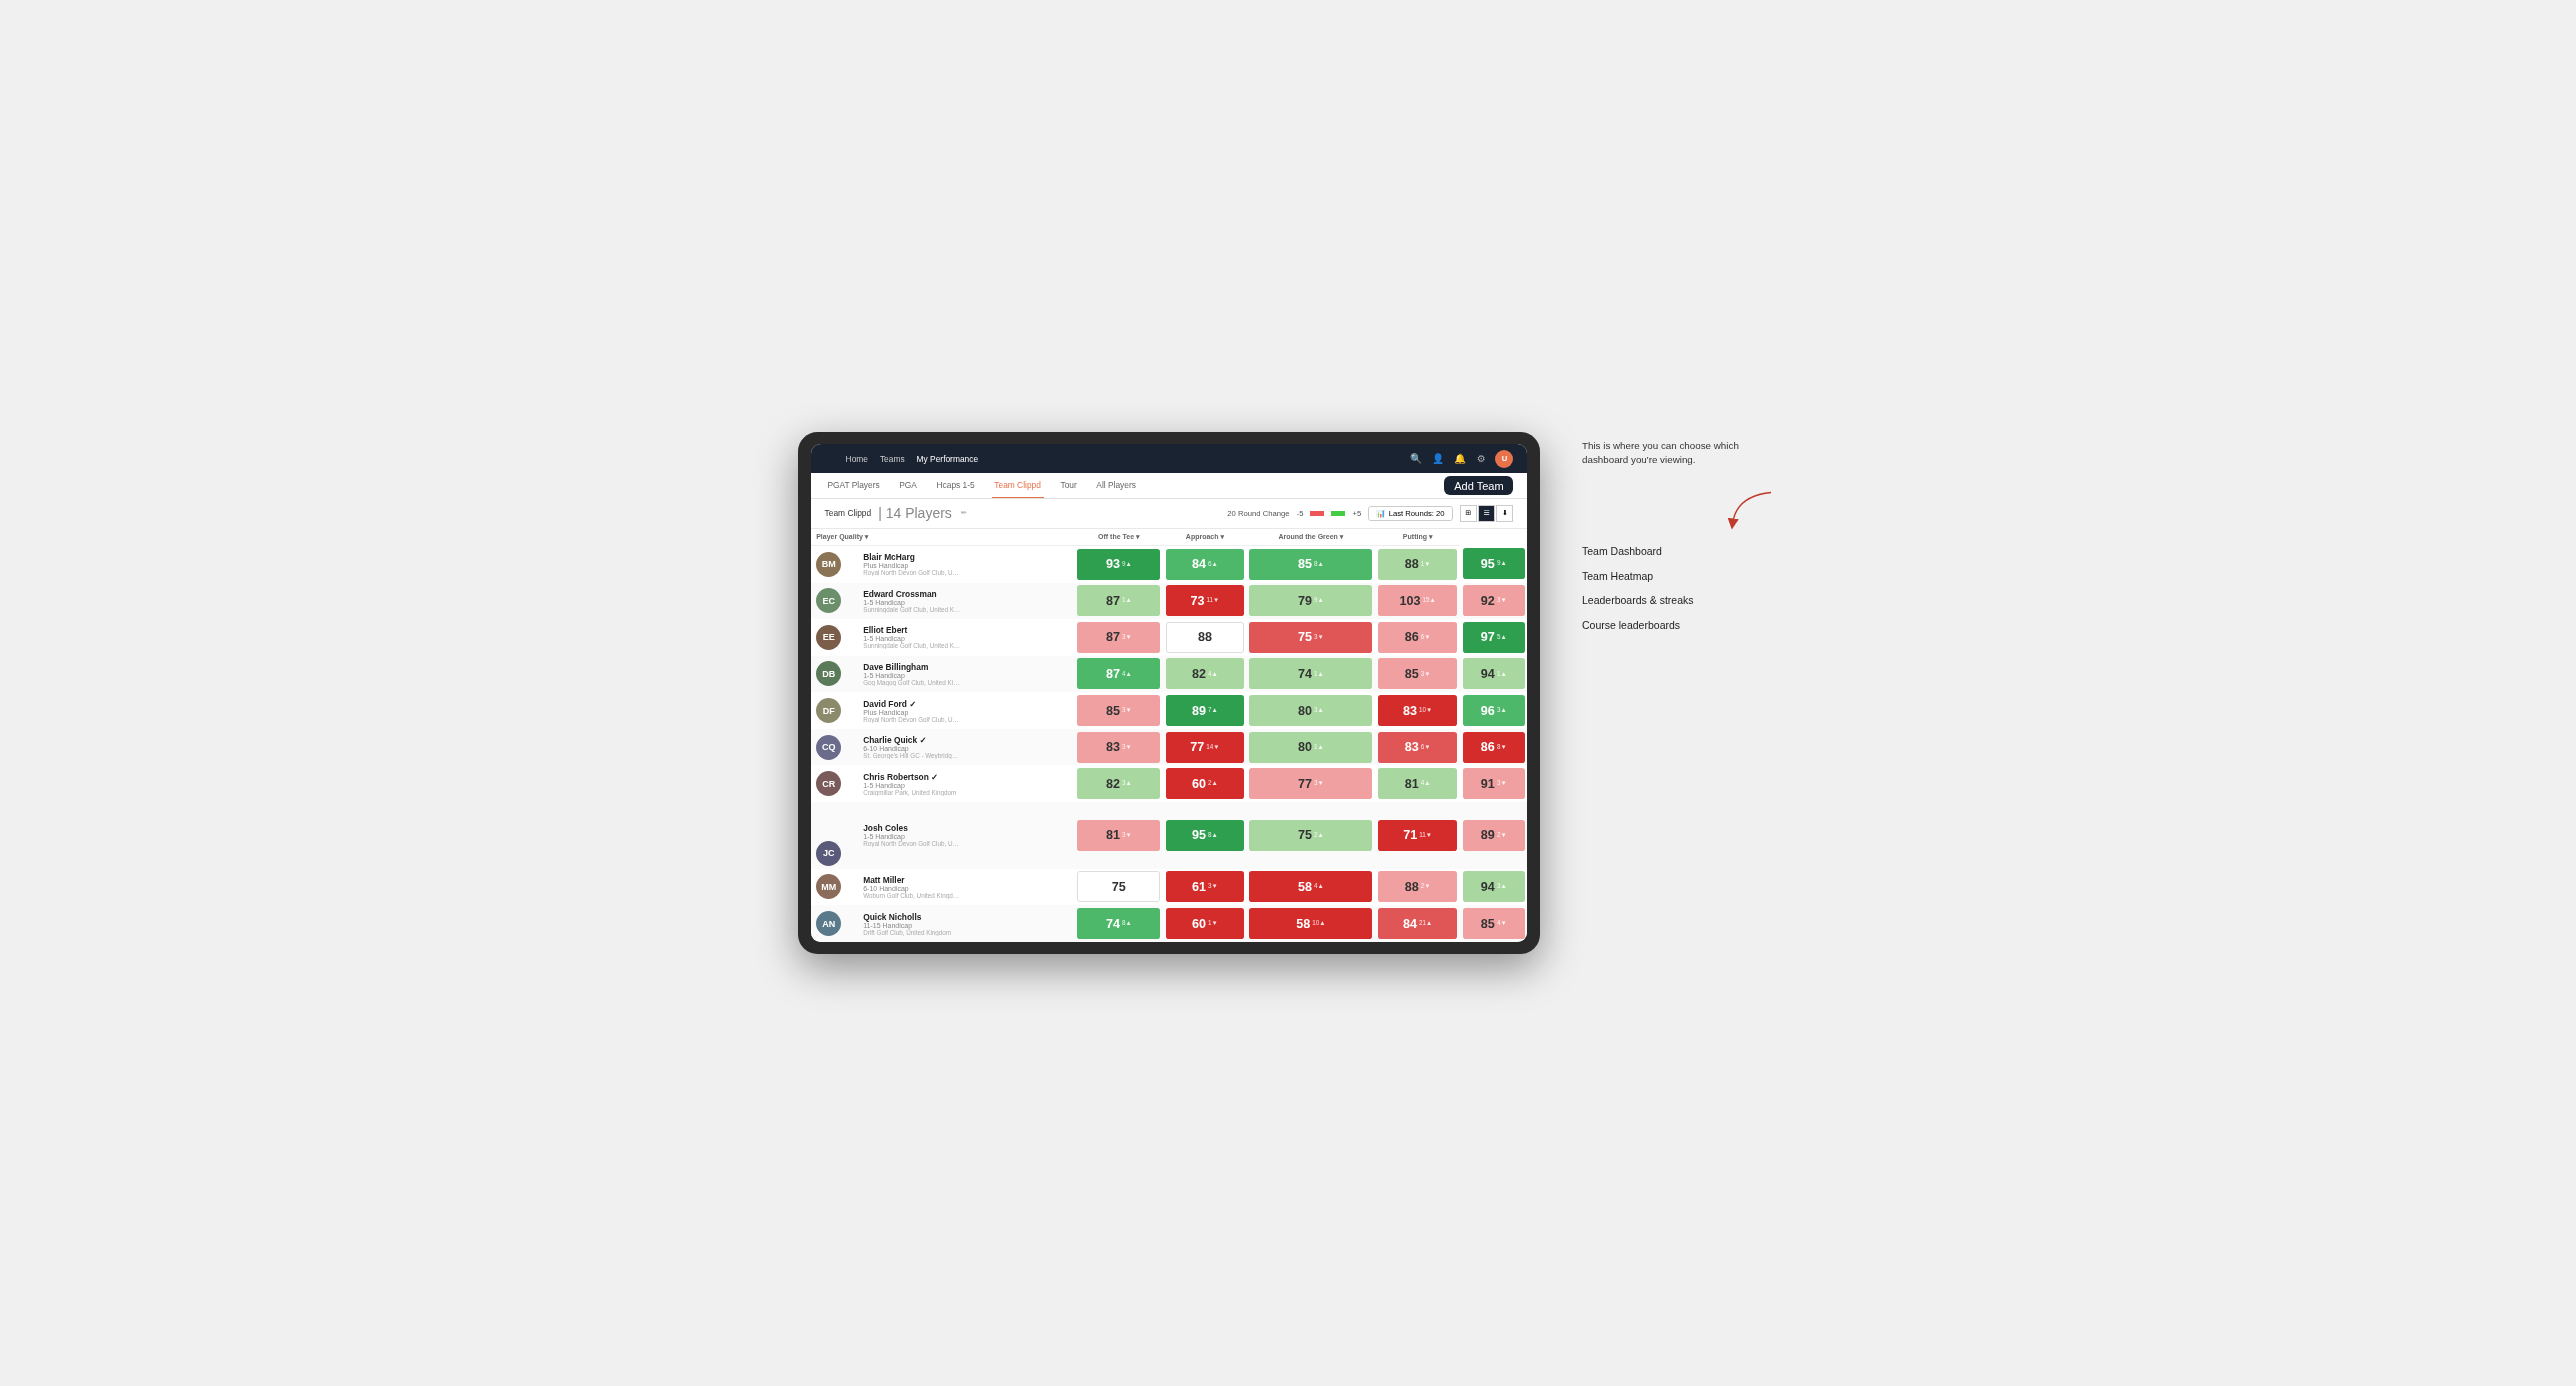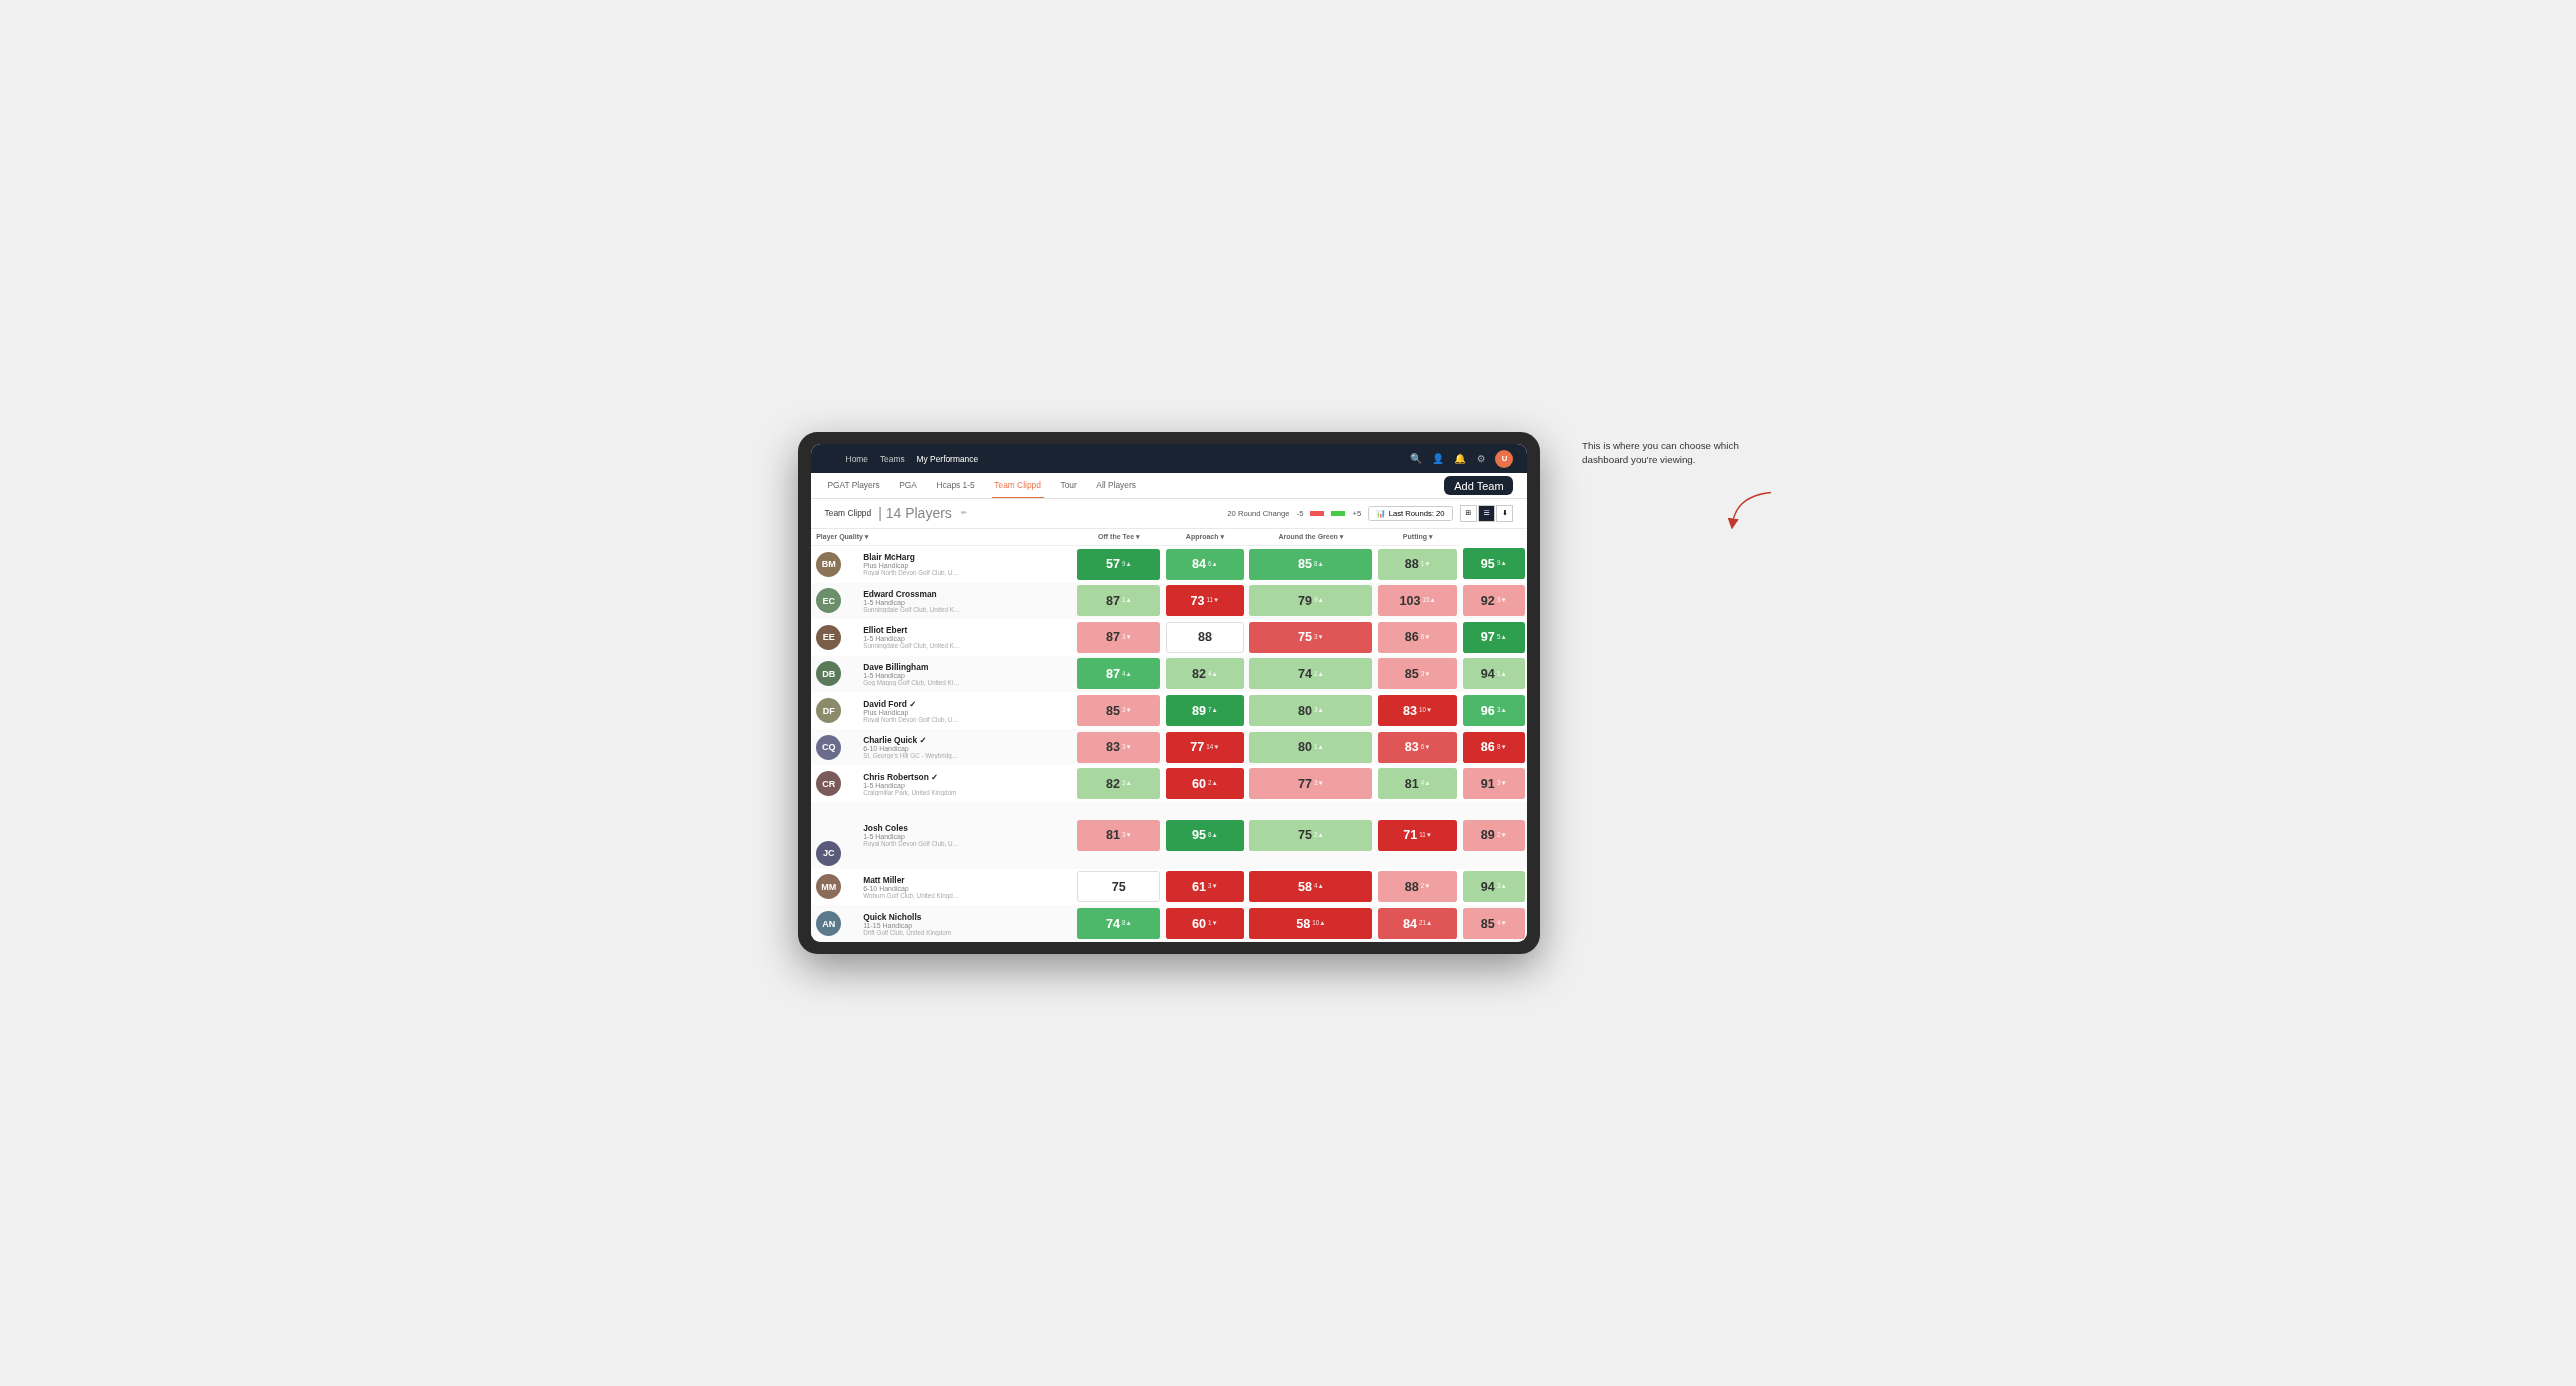--- a/index.html
+++ b/index.html
@@ -422,21 +422,21 @@
                     <div class="player-avatar" style="background: rgb(139, 115, 85); color: rgb(255, 255, 255);">BM</div>
                     <div class="player-details">
                       <div class="player-name">Blair McHarg</div>
                       <div class="player-handicap">Plus Handicap</div>
                       <div class="player-club">Royal North Devon Golf Club, United Kingdom</div>
                     </div>
                   </div>
                 </td>
                 <td class="score-cell">
                   <div class="score-box" style="background: rgb(46, 158, 79); border: none;">
-                    <span class="score-main" style="color: rgb(255, 255, 255);">57</span>
+                    <span class="score-main" style="color: rgb(255, 255, 255);">93</span>
                     <span class="score-change" style="color: rgba(255, 255, 255, 0.85);">9▲</span>
                   </div>
                 </td>
                 <td class="score-cell">
                   <div class="score-box" style="background: rgb(77, 184, 106); border: none;">
                     <span class="score-main" style="color: rgb(255, 255, 255);">84</span>
                     <span class="score-change" style="color: rgba(255, 255, 255, 0.85);">6▲</span>
                   </div>
                 </td>
                 <td class="score-cell">
@@ -846,16 +846,22 @@
     <div class="annotation-arrow">
       <svg class="arrow-svg" viewBox="0 0 80 60" fill="none" xmlns="http://www.w3.org/2000/svg">
         <path d="M 70 5 Q 20 10 15 50" stroke="#c0392b" stroke-width="2" fill="none" marker-end="url(#ah)"></path>
         <defs>
           <marker id="ah" markerWidth="8" markerHeight="8" refX="4" refY="4" orient="auto">
             <path d="M0,0 L8,4 L0,8 Z" fill="#c0392b"></path>
           </marker>
         </defs>
       </svg>
     </div>
+    <div class="menu-options">
+    <div class="menu-option">Team Dashboard</div>
+        <div class="menu-option">Team Heatmap</div>
+        <div class="menu-option">Leaderboards &amp; streaks</div>
+        <div class="menu-option">Course leaderboards</div>
+      </div>
   </div>
 
 </div>
 
 
 </body></html>

